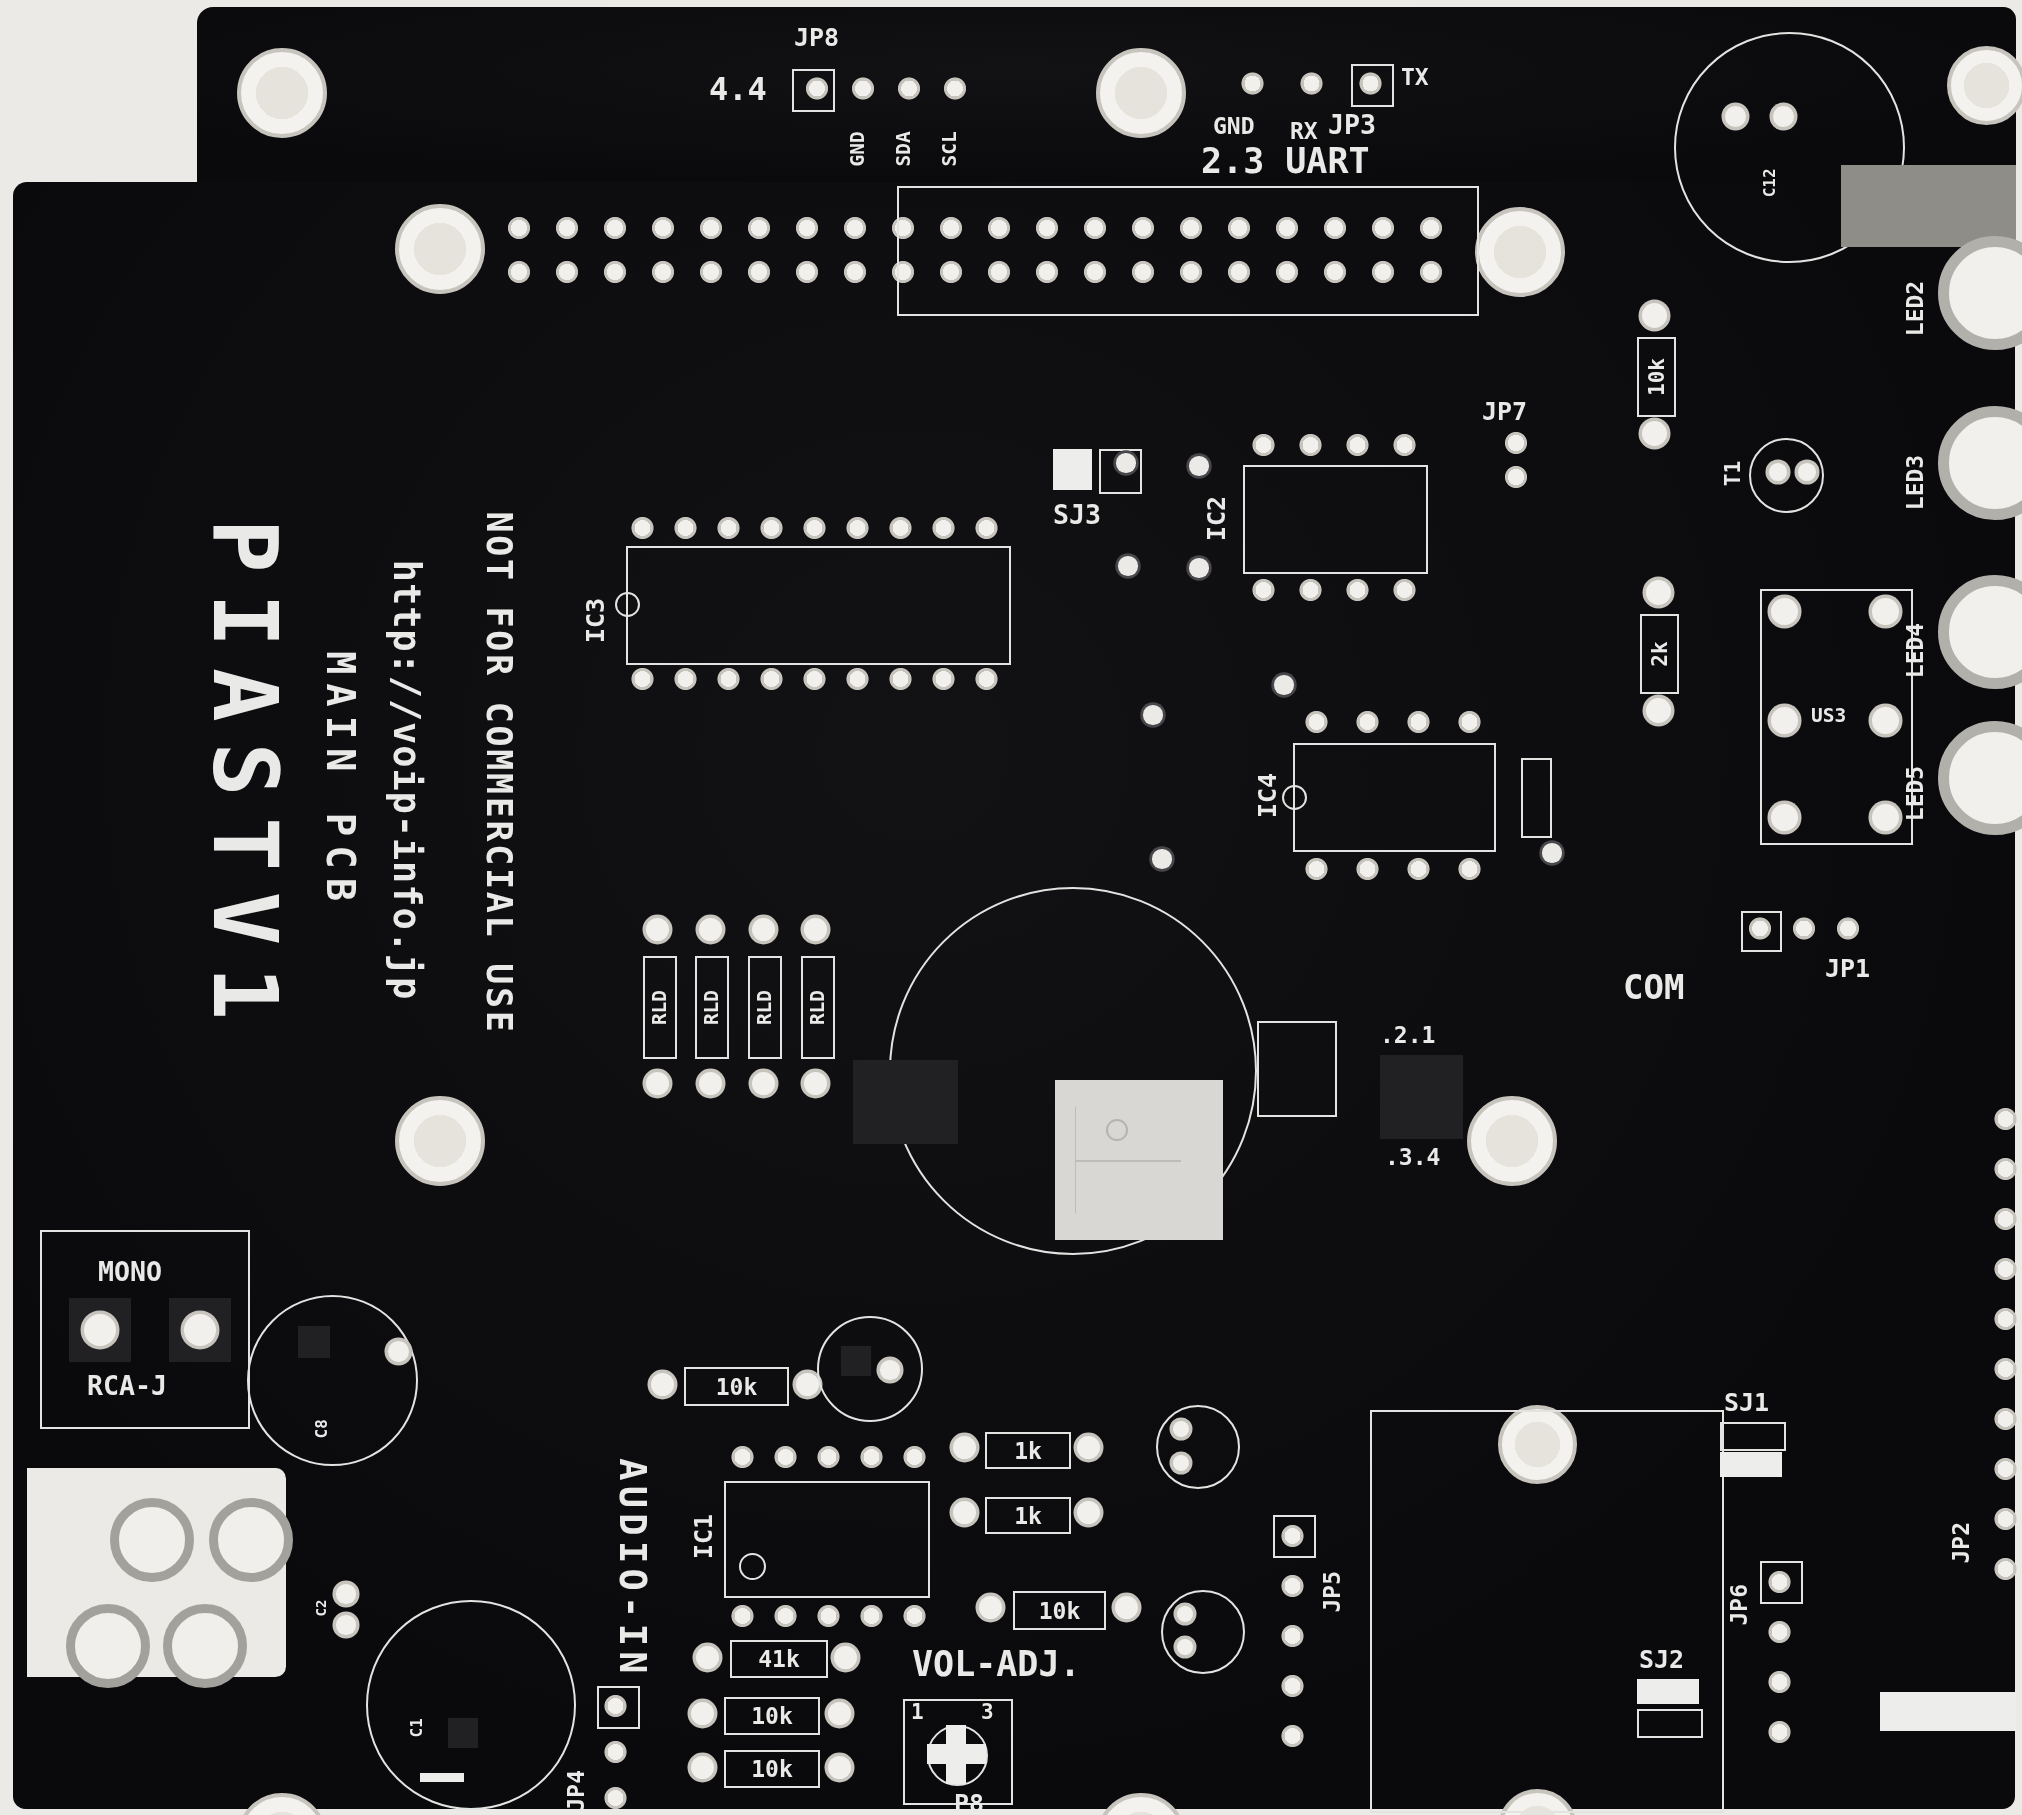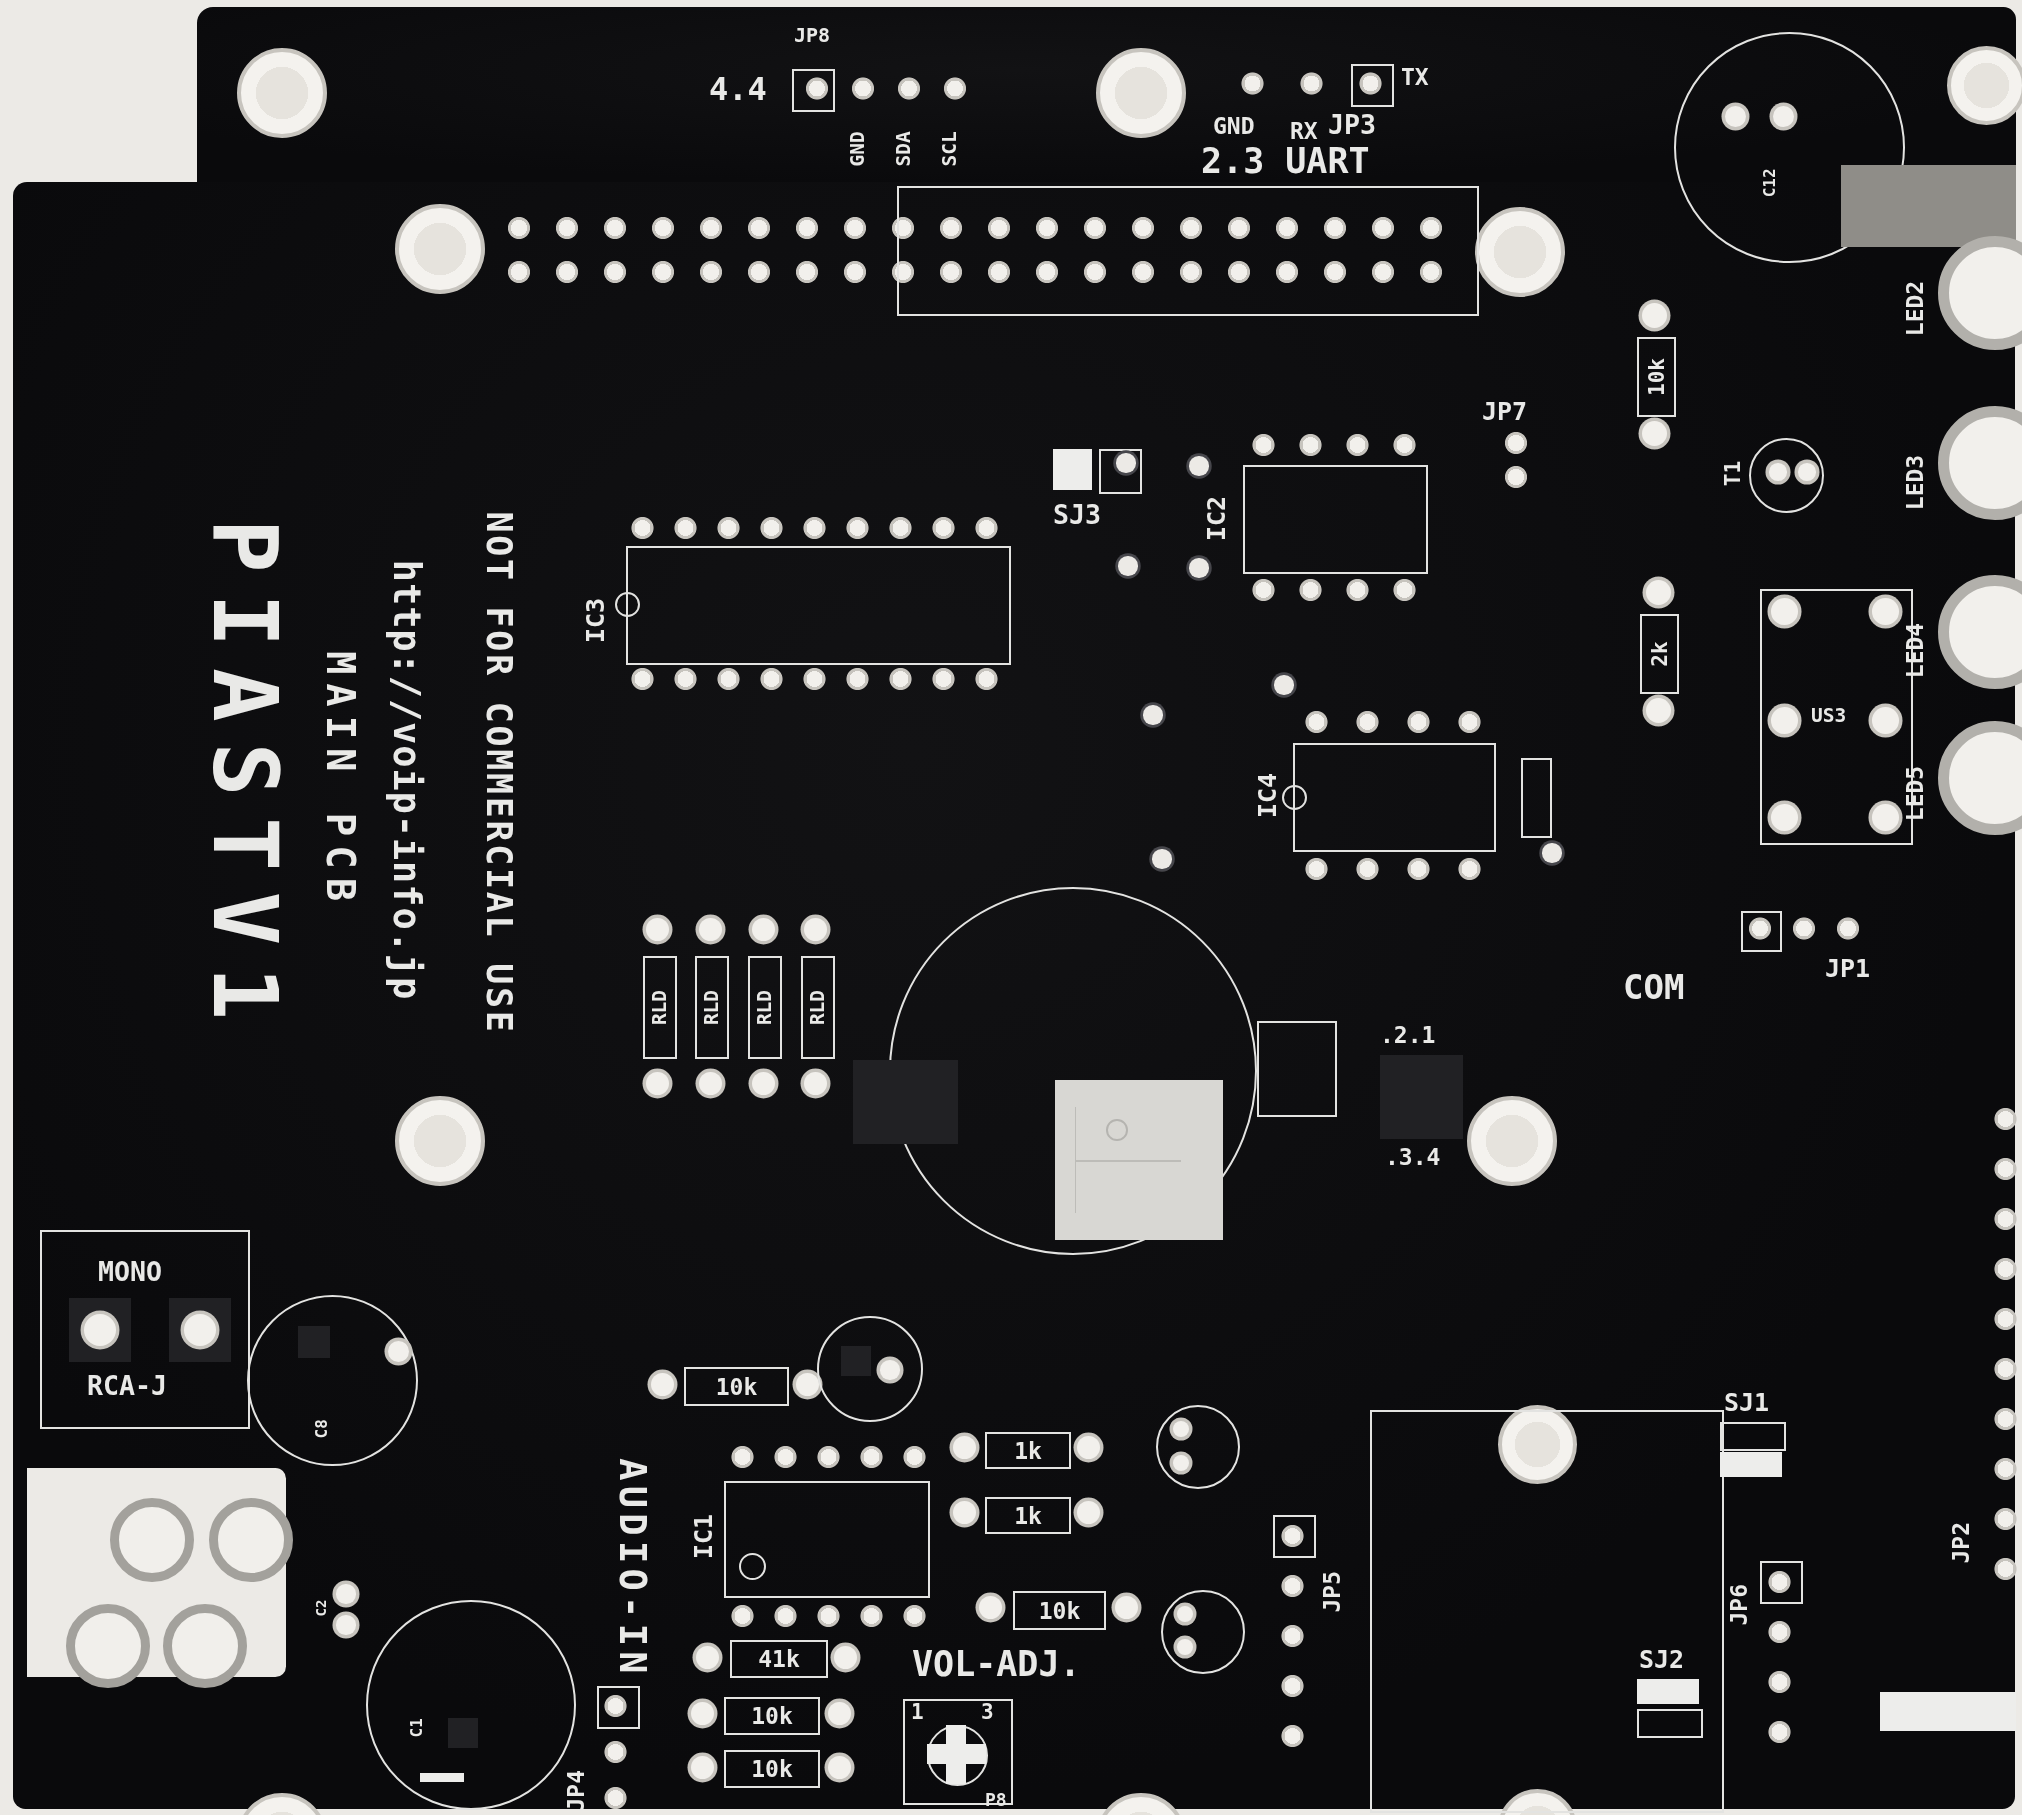--- a/index.html
+++ b/index.html
@@ -47,21 +47,21 @@
   <div class="mount" style="left:237px;top:1793px;width:82px;height:82px"></div>
   <div class="mount" style="left:1096px;top:1793px;width:82px;height:82px"></div>
   <div class="mount" style="left:1498px;top:1405px;width:71px;height:71px"></div>
   <div class="mount" style="left:1498px;top:1789px;width:71px;height:71px"></div>
 
   <div class="vt r90" style="left:-48px;top:727px;width:585px;height:106px;font-size:89px;letter-spacing:21px">PIASTV1</div>
   <div class="vt r90" style="left:136px;top:759px;width:408px;height:43px;font-size:39px;letter-spacing:8.9px">MAIN PCB</div>
   <div class="vt r90" style="left:96px;top:755px;width:621px;height:50px;font-size:37px;letter-spacing:0.9px">http://voip-info.jp</div>
   <div class="vt r90" style="left:153px;top:748px;width:692px;height:50px;font-size:35px;letter-spacing:2.7px">NOT FOR COMMERCIAL USE</div>
 
-  <div class="txt" style="left:794px;top:25px;font-size:20px">JP8</div>
+  <div class="txt" style="left:794px;top:25px;font-size:25px">JP8</div>
   <div class="txt" style="left:709px;top:73px;font-size:32px">4.4</div>
   <div class="box" style="left:792px;top:69px;width:39px;height:39px"></div>
   <div class="dots" style="left:794px;top:71px;width:184px;height:35px;background-size:46px 35px"></div>
   <div class="vt r270" style="left:822px;top:139px;width:71px;height:19.5px;font-size:19.5px">GND</div>
   <div class="vt r270" style="left:868px;top:139px;width:71px;height:19.5px;font-size:19.5px">SDA</div>
   <div class="vt r270" style="left:914px;top:139px;width:71px;height:19.5px;font-size:19.5px">SCL</div>
 
   <div class="dots" style="left:1223px;top:66px;width:178px;height:35px;background-size:59px 35px"></div>
   <div class="box" style="left:1351px;top:64px;width:39px;height:39px"></div>
   <div class="txt" style="left:1401px;top:66px;font-size:23px">TX</div>
@@ -294,20 +294,20 @@
     </div>
   <div class="pad" style="left:828px;top:1756px;width:23px;height:23px"></div>
 
   <div class="txt" style="left:912px;top:1647px;font-size:35px">VOL-ADJ.</div>
   <div class="box" style="left:903px;top:1699px;width:106px;height:102px"></div>
   <div class="txt" style="left:911px;top:1702px;font-size:21px">1</div>
   <div class="txt" style="left:981px;top:1702px;font-size:21px">3</div>
   <div class="ring" style="left:927px;top:1725px;width:57px;height:57px"></div>
   <div class="fillw" style="left:927px;top:1744px;width:59px;height:19.5px"></div>
   <div class="fillw" style="left:946px;top:1725px;width:19.5px;height:59px"></div>
-  <div class="txt" style="left:985px;top:1791px;font-size:18px">P8</div>
+  <div class="txt" style="left:954px;top:1791px;font-size:25px">P8</div>
 
   <div class="box" style="left:597px;top:1686px;width:39px;height:39px"></div>
   <div class="dots" style="left:598px;top:1683px;width:35px;height:184px;background-size:35px 46px"></div>
   <div class="vt r270" style="left:541px;top:1781px;width:71px;height:19.5px;font-size:23px">JP4</div>
 
 </div>
 
 
 </body></html>

